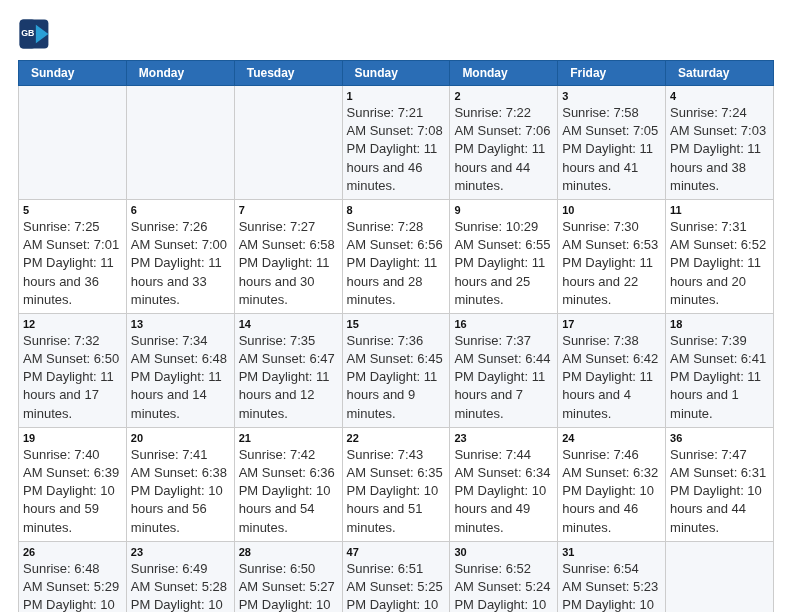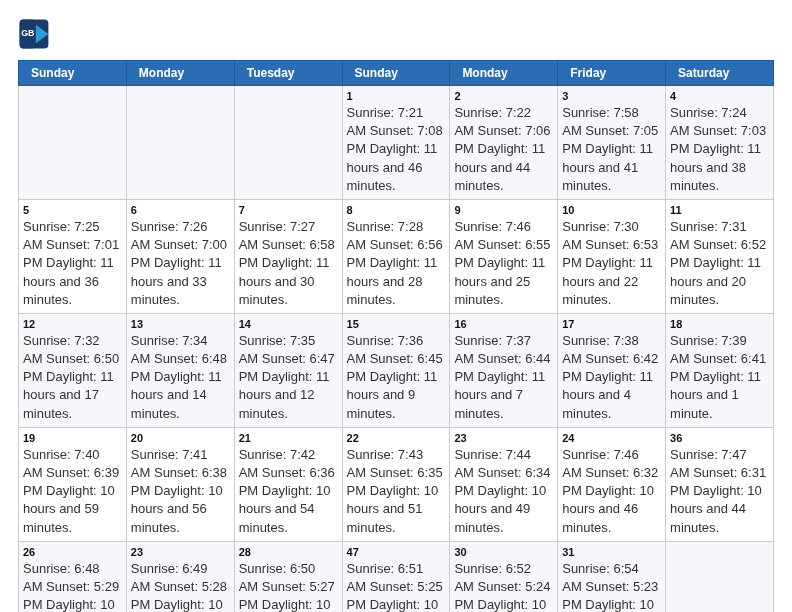--- a/index.html
+++ b/index.html
@@ -183,21 +183,21 @@
 Daylight: 11 hours and 30 minutes.</div>
           </td>
           <td>
             <div class="day-num">8</div>
             <div class="cell-text">Sunrise: 7:28 AM
 Sunset: 6:56 PM
 Daylight: 11 hours and 28 minutes.</div>
           </td>
           <td>
             <div class="day-num">9</div>
-            <div class="cell-text">Sunrise: 7:46 AM
+            <div class="cell-text">Sunrise: 10:29 AM
 Sunset: 6:55 PM
 Daylight: 11 hours and 25 minutes.</div>
           </td>
           <td>
             <div class="day-num">10</div>
             <div class="cell-text">Sunrise: 7:30 AM
 Sunset: 6:53 PM
 Daylight: 11 hours and 22 minutes.</div>
           </td>
           <td>

